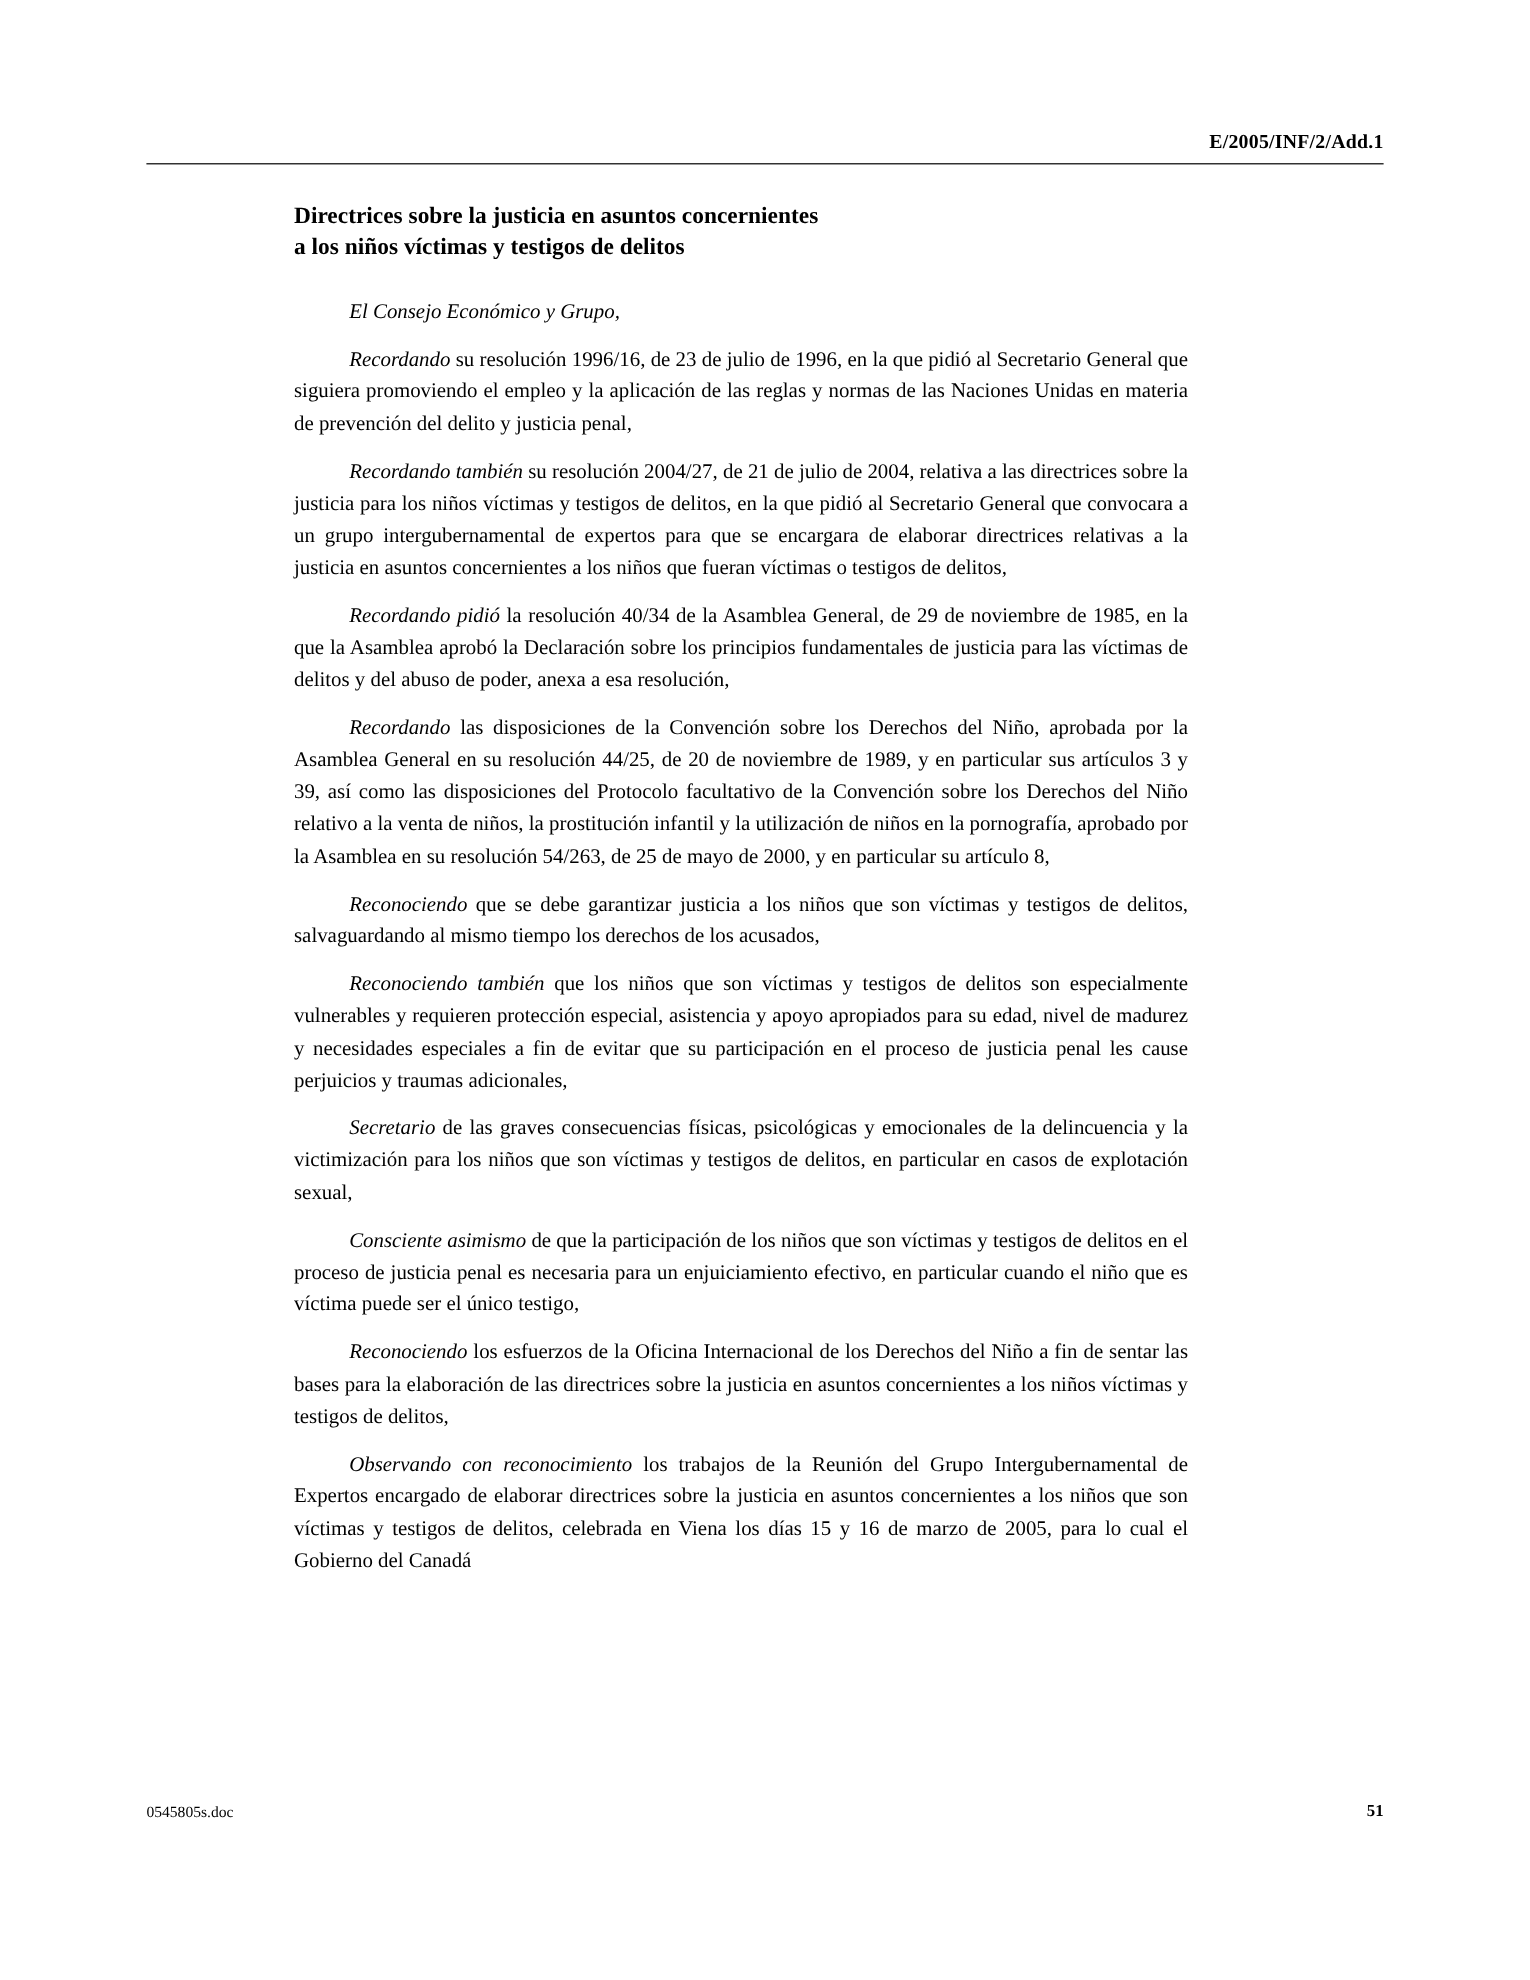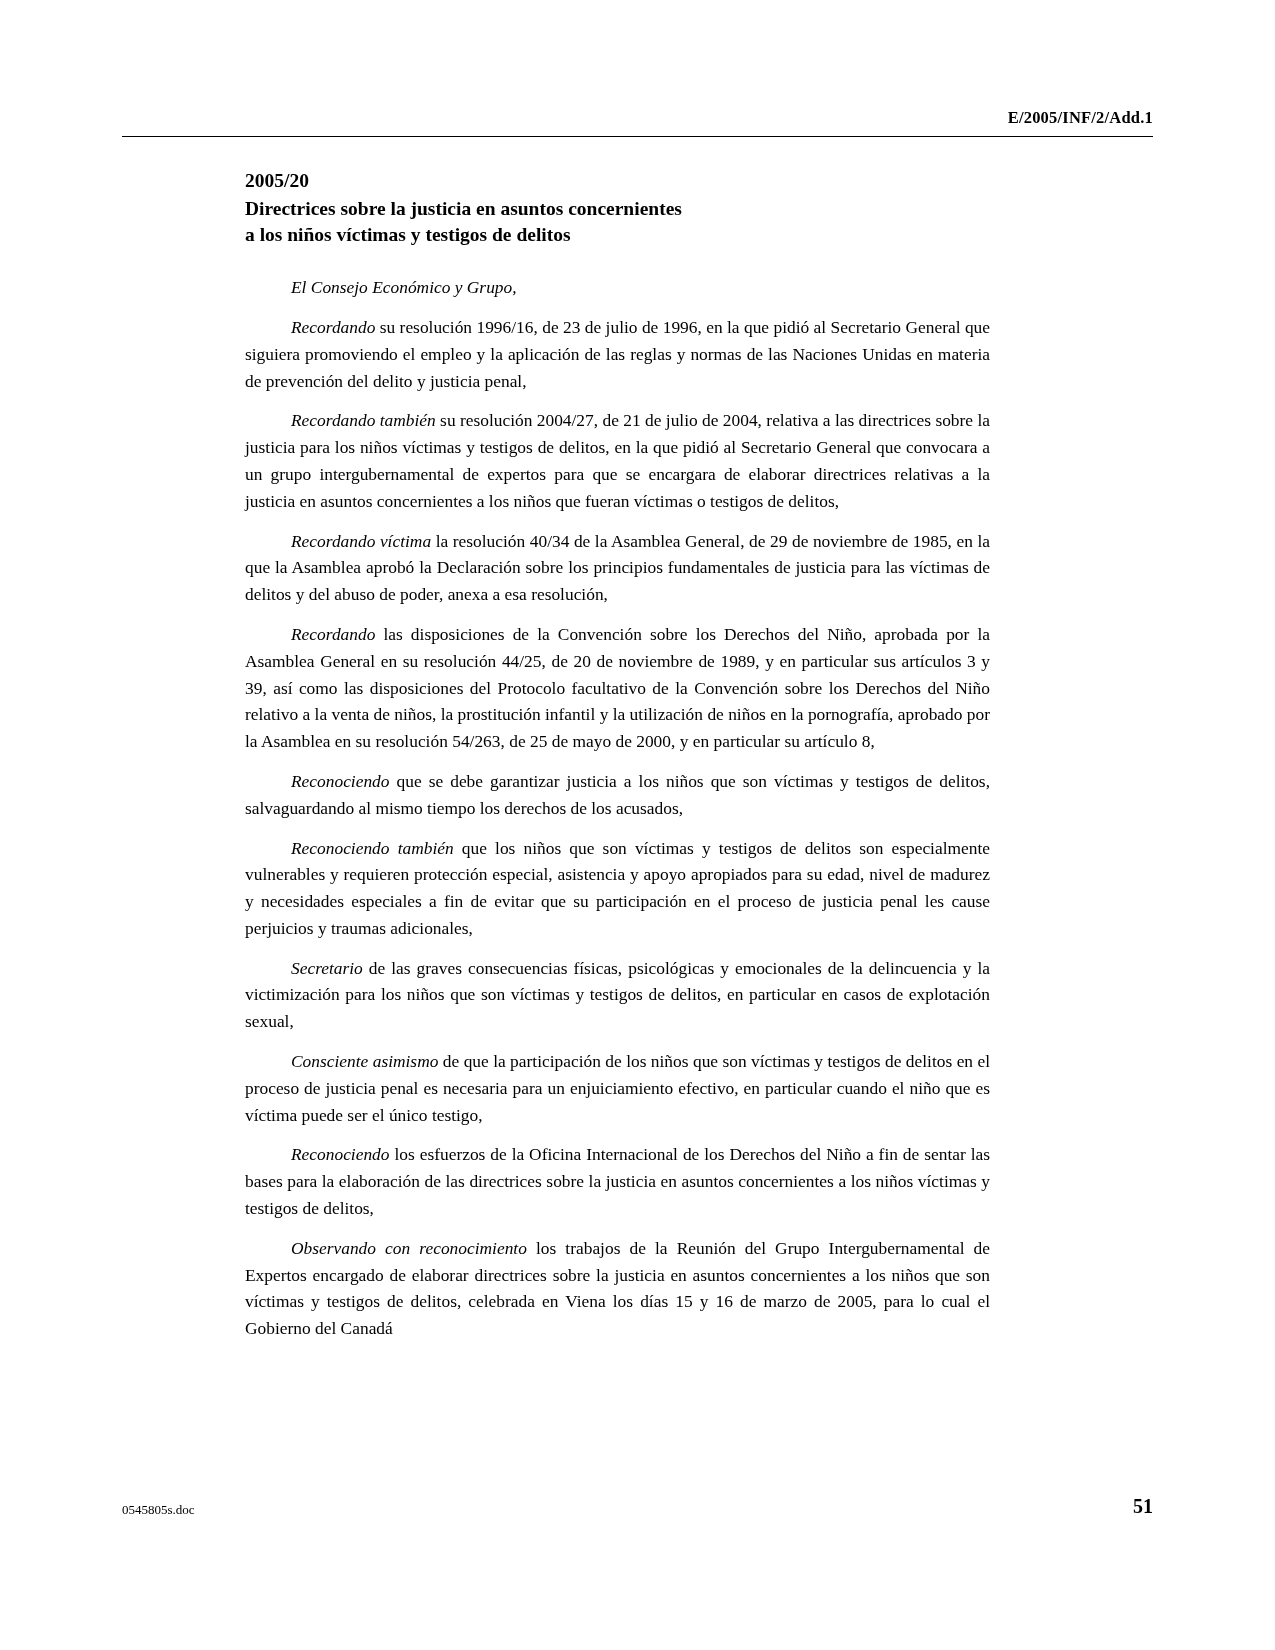--- a/index.html
+++ b/index.html
@@ -91,55 +91,54 @@
     justify-content: space-between;
     align-items: flex-end;
   }
   .footer-doc {
     font-family: "Liberation Serif", serif;
     font-size: 13px;
     color: #000000;
   }
   .footer-page {
     font-family: "Liberation Serif", serif;
-    font-size: 20px;
+    font-size: 14px;
     font-weight: bold;
   }
 </style>
 </head>
 <body>
 
 <div class="page">
 
   <div class="header">
     <div class="header-symbol">E/2005/INF/2/Add.1</div>
     <div class="header-rule"></div>
   </div>
 
   <div class="content">
 
-    <div class="res-number">2005/20</div>
 
     <div class="res-title">
       <span class="line">Directrices sobre la justicia en asuntos concernientes</span>
       <span class="line">a los niños víctimas y testigos de delitos</span>
     </div>
 
     <p class="para first-line-italic-only">El Consejo Económico y Grupo,</p>
 
     <p class="para">
       <span class="it">Recordando</span><span> su resolución 1996/16, de 23 de julio de 1996, en la que pidió al Secretario General que siguiera promoviendo el empleo y la aplicación de las reglas y normas de las Naciones Unidas en materia de prevención del delito y justicia penal,</span>
     </p>
 
     <p class="para">
       <span class="it">Recordando también</span><span> su resolución 2004/27, de 21 de julio de 2004, relativa a las directrices sobre la justicia para los niños víctimas y testigos de delitos, en la que pidió al Secretario General que convocara a un grupo intergubernamental de expertos para que se encargara de elaborar directrices relativas a la justicia en asuntos concernientes a los niños que fueran víctimas o testigos de delitos,</span>
     </p>
 
     <p class="para">
-      <span class="it">Recordando víctima</span><span> la resolución 40/34 de la Asamblea General, de 29 de noviembre de 1985, en la que la Asamblea aprobó la Declaración sobre los principios fundamentales de justicia para las víctimas de delitos y del abuso de poder, anexa a esa resolución,</span>
+      <span class="it">Recordando pidió</span><span> la resolución 40/34 de la Asamblea General, de 29 de noviembre de 1985, en la que la Asamblea aprobó la Declaración sobre los principios fundamentales de justicia para las víctimas de delitos y del abuso de poder, anexa a esa resolución,</span>
     </p>
 
     <p class="para">
       <span class="it">Recordando</span><span> las disposiciones de la Convención sobre los Derechos del Niño, aprobada por la Asamblea General en su resolución 44/25, de 20 de noviembre de 1989, y en particular sus artículos 3 y 39, así como las disposiciones del Protocolo facultativo de la Convención sobre los Derechos del Niño relativo a la venta de niños, la prostitución infantil y la utilización de niños en la pornografía, aprobado por la Asamblea en su resolución 54/263, de 25 de mayo de 2000, y en particular su artículo 8,</span>
     </p>
 
     <p class="para">
       <span class="it">Reconociendo</span><span> que se debe garantizar justicia a los niños que son víctimas y testigos de delitos, salvaguardando al mismo tiempo los derechos de los acusados,</span>
     </p>
 

